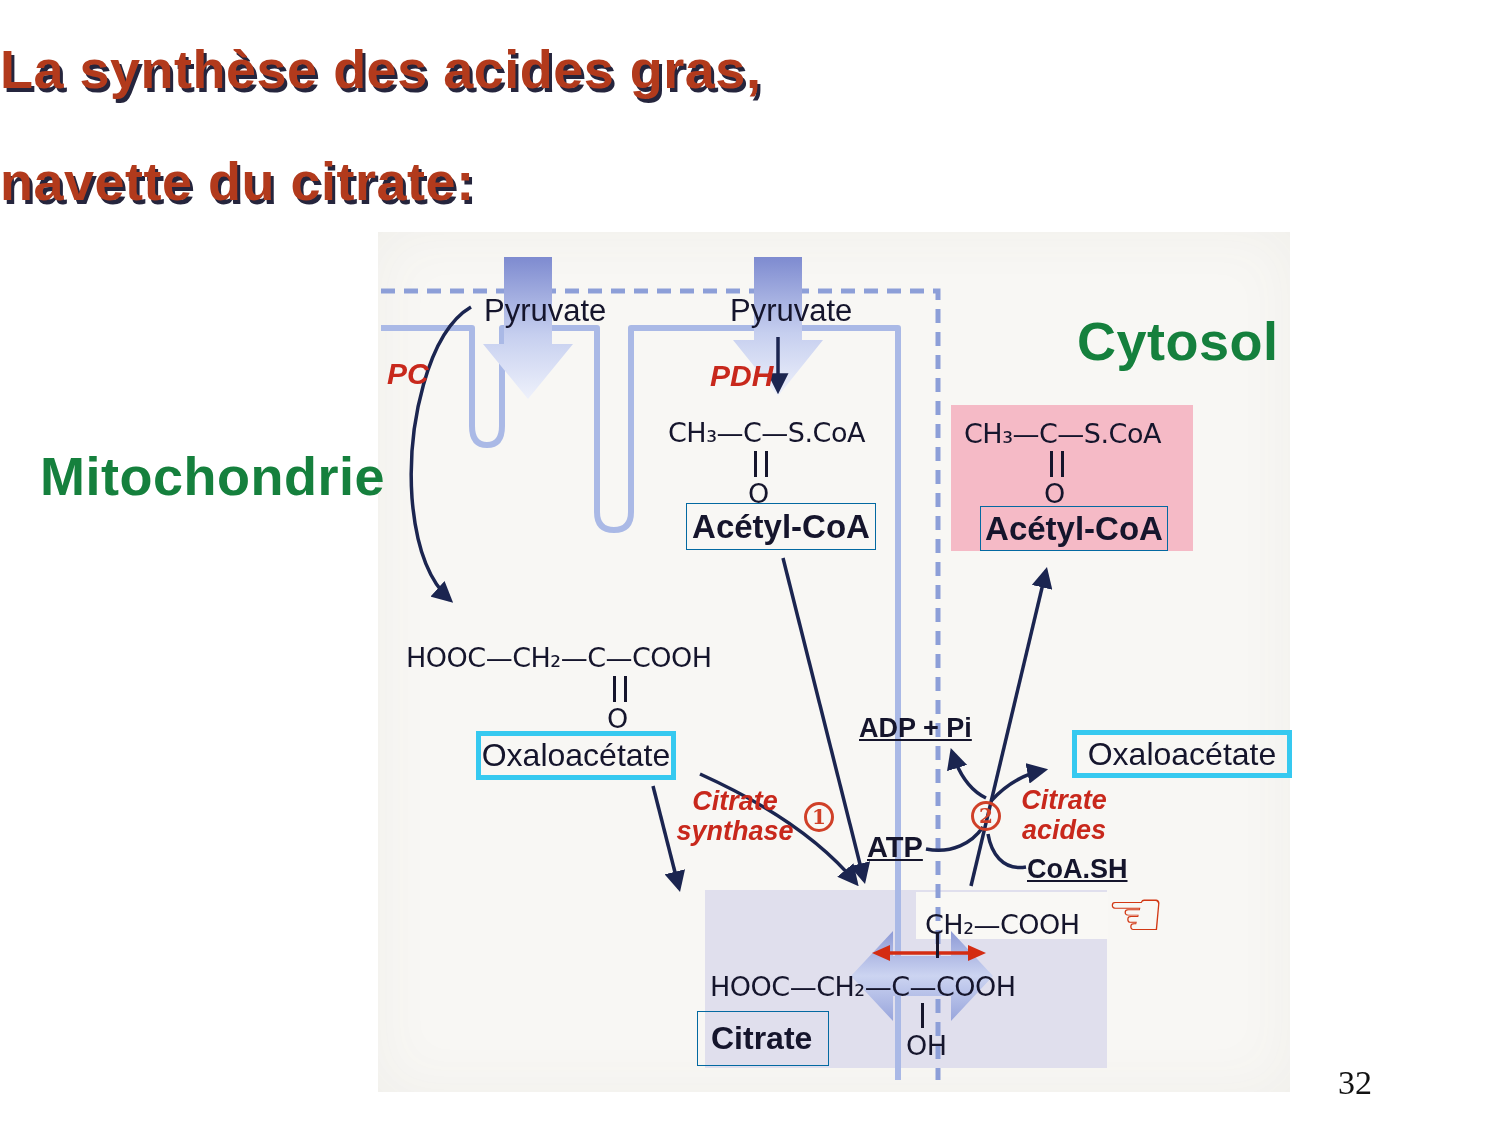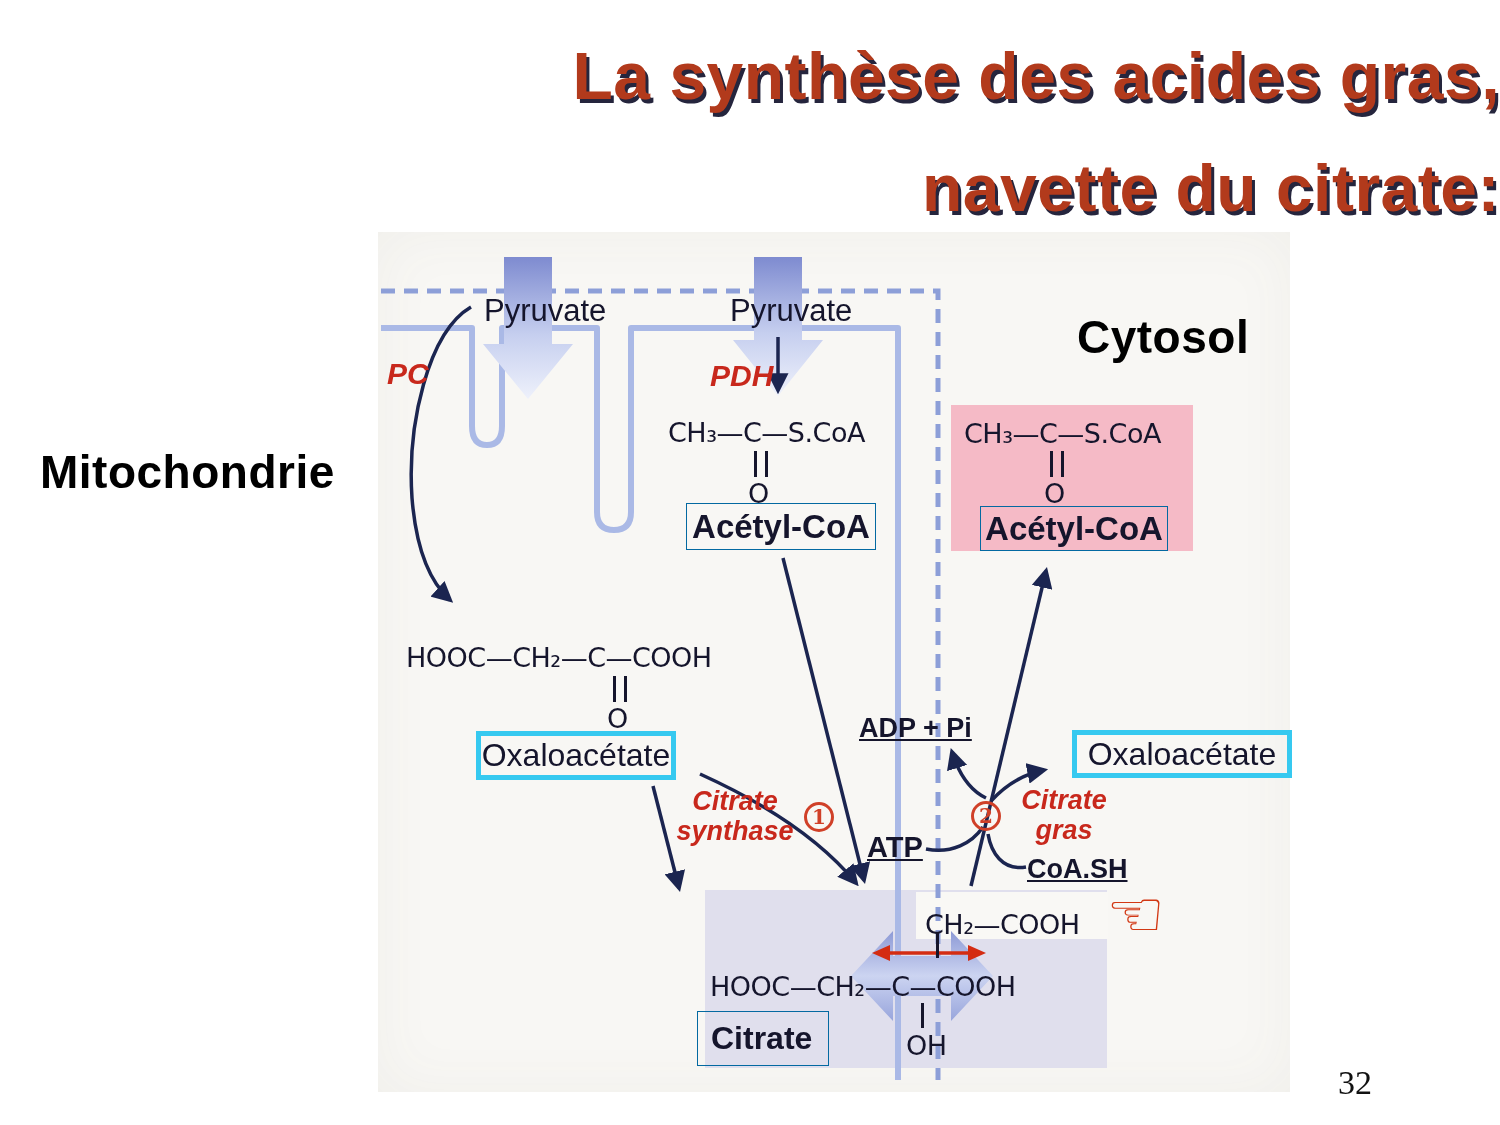--- a/index.html
+++ b/index.html
@@ -1,23 +1,23 @@
 <!DOCTYPE html>
 <html><head>
 <meta charset="utf-8">
 <style>
   html,body{margin:0;padding:0;}
   body{position:relative;width:1500px;height:1125px;background:#ffffff;overflow:hidden;
        font-family:"Liberation Sans",sans-serif;}
   .abs{position:absolute;}
   .z0{z-index:0}.z1{z-index:1}.z2{z-index:2}.z3{z-index:3}
 
-  .title-line{left:0;width:1500px;text-align:right;font-weight:700;font-size:66px;
+  .title-line{left:0;width:1500px;text-align:left;font-weight:700;font-size:54px;
               color:#b23a1c;letter-spacing:0.5px;text-shadow:3px 4px 0 #25253d;}
-  .region-label{font-weight:700;font-size:46px;color:#000000;letter-spacing:0.5px;}
+  .region-label{font-weight:700;font-size:54px;color:#15803d;letter-spacing:0.5px;}
 
   .scan-bg{left:378px;top:232px;width:912px;height:860px;background:#f8f7f4;
            box-shadow:inset 0 0 60px rgba(90,90,70,0.05);}
   .pink-panel{left:951px;top:405px;width:242px;height:146px;background:#f5bac6;}
   .lavender-panel{left:705px;top:890px;width:402px;height:178px;background:#e0dfed;}
   .white-strip{left:916px;top:892px;width:192px;height:47px;background:#f9f8f5;}
   .pyruvate{font-size:31px;font-weight:500;color:#15152c;}
   .formula{font-family:"DejaVu Sans",sans-serif;font-size:27px;letter-spacing:-0.5px;
            color:#15152c;font-weight:500;white-space:nowrap;}
   .dbond{width:8px;height:26px;border-left:3px solid #15152c;border-right:3px solid #15152c;}
@@ -114,21 +114,21 @@
 <div class="abs z3 enzyme" style="left:675px;top:786px;width:120px;">
   <div>Citrate</div>
   <div>synthase</div>
 </div>
 <div class="abs z3 circ" style="left:804px;top:802px;">1</div>
 <div class="abs z3 cofactor" style="left:859px;top:713px;">ADP + Pi</div>
 <div class="abs z3 cofactor" style="left:867px;top:831px;font-weight:700;font-size:29px;">ATP</div>
 <div class="abs z3 circ" style="left:971px;top:801px;">2</div>
 <div class="abs z3 enzyme" style="left:1014px;top:785px;width:100px;">
   <div>Citrate</div>
-  <div>gras</div>
+  <div>acides</div>
 </div>
 <div class="abs z3 cofactor" style="left:1027px;top:854px;font-weight:700;">CoA.SH</div>
 
 <div class="abs z3 cbox" style="left:1072px;top:730px;width:220px;height:48px;">Oxaloacétate</div>
 
 <div class="abs z3 formula" style="left:925px;top:903px;margin-top:6px;">CH₂—COOH</div>
 <div class="abs z3 sbond" style="left:936px;top:933px;"></div>
 <div class="abs z3 formula" style="left:710px;top:971px;">HOOC—CH₂—C—COOH</div>
 <div class="abs z3 sbond" style="left:921px;top:1003px;"></div>
 <div class="abs z3 formula" style="left:906px;top:1030px;">OH</div>

